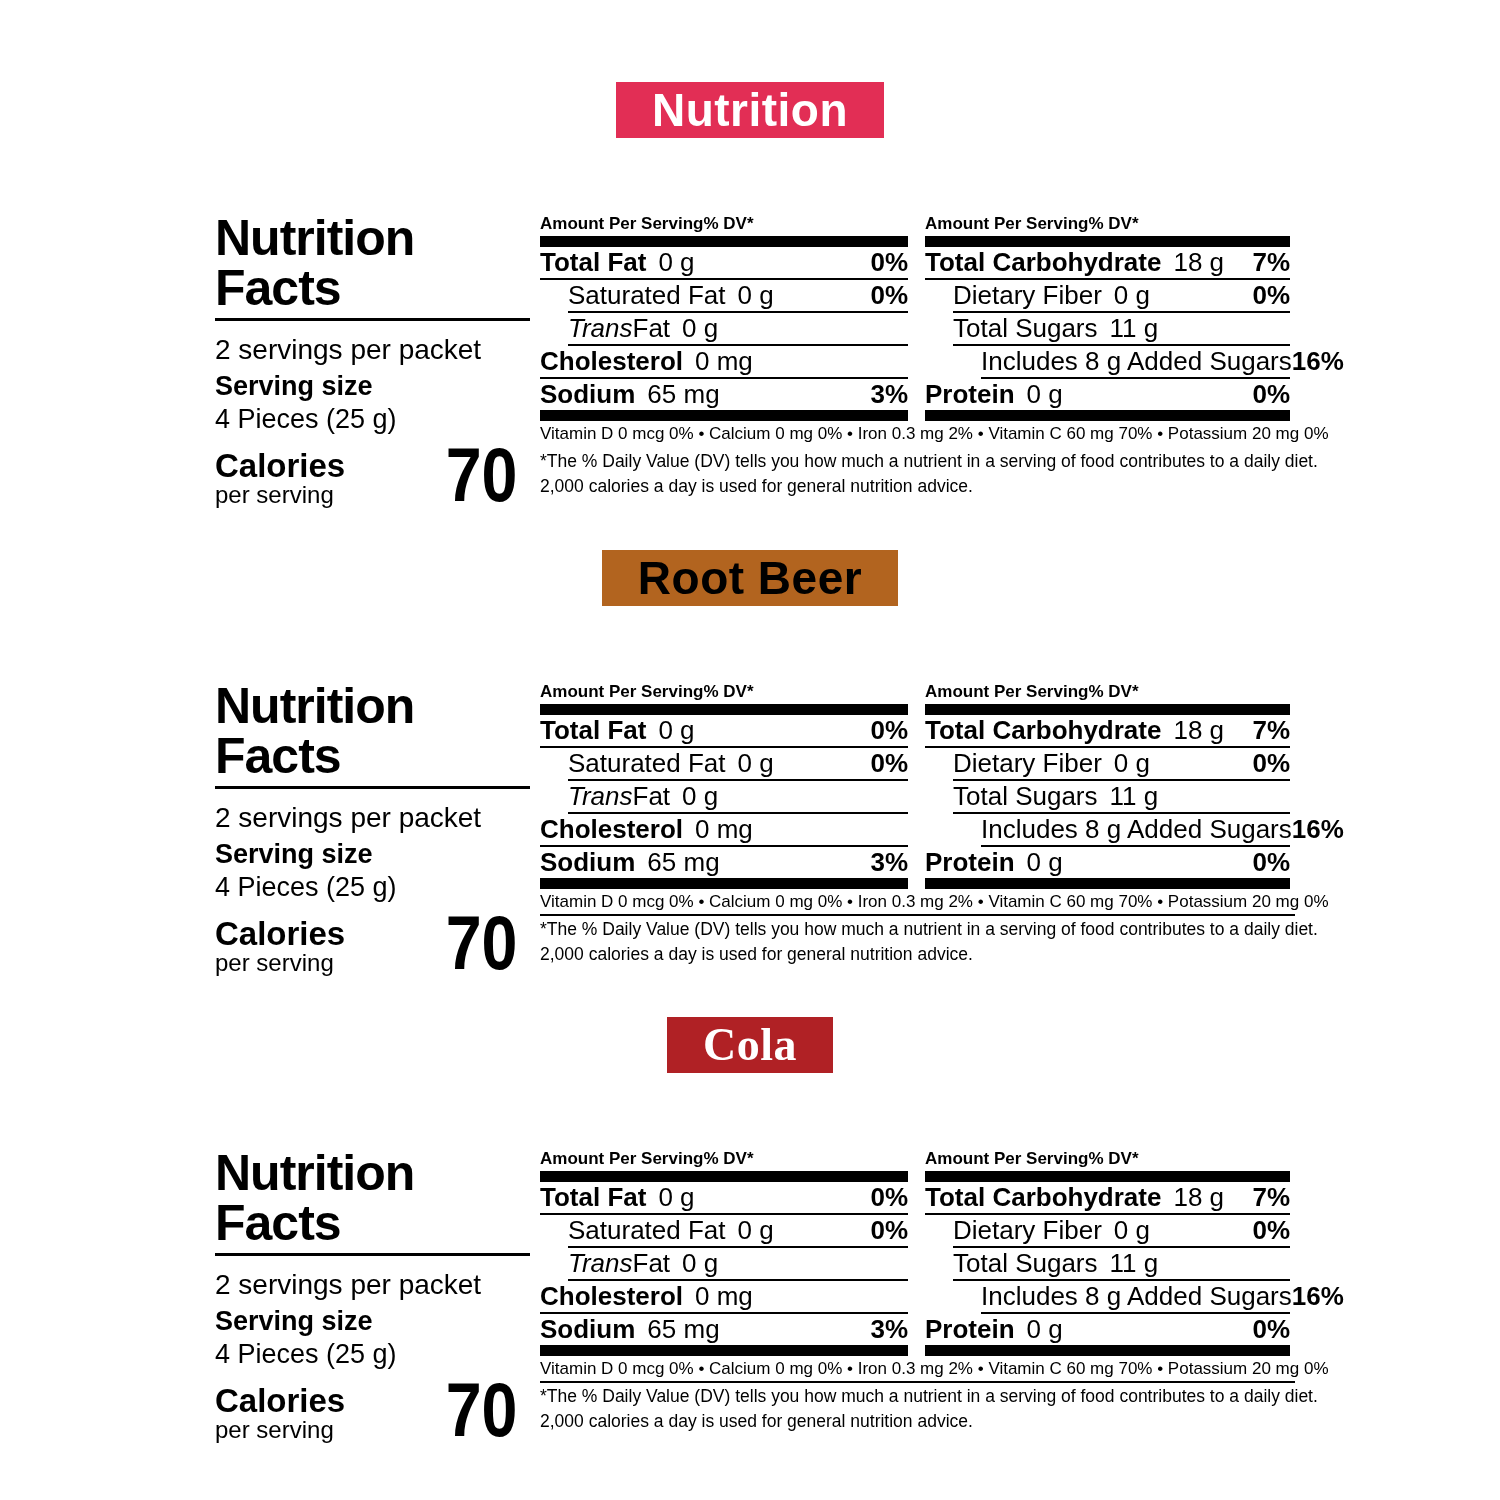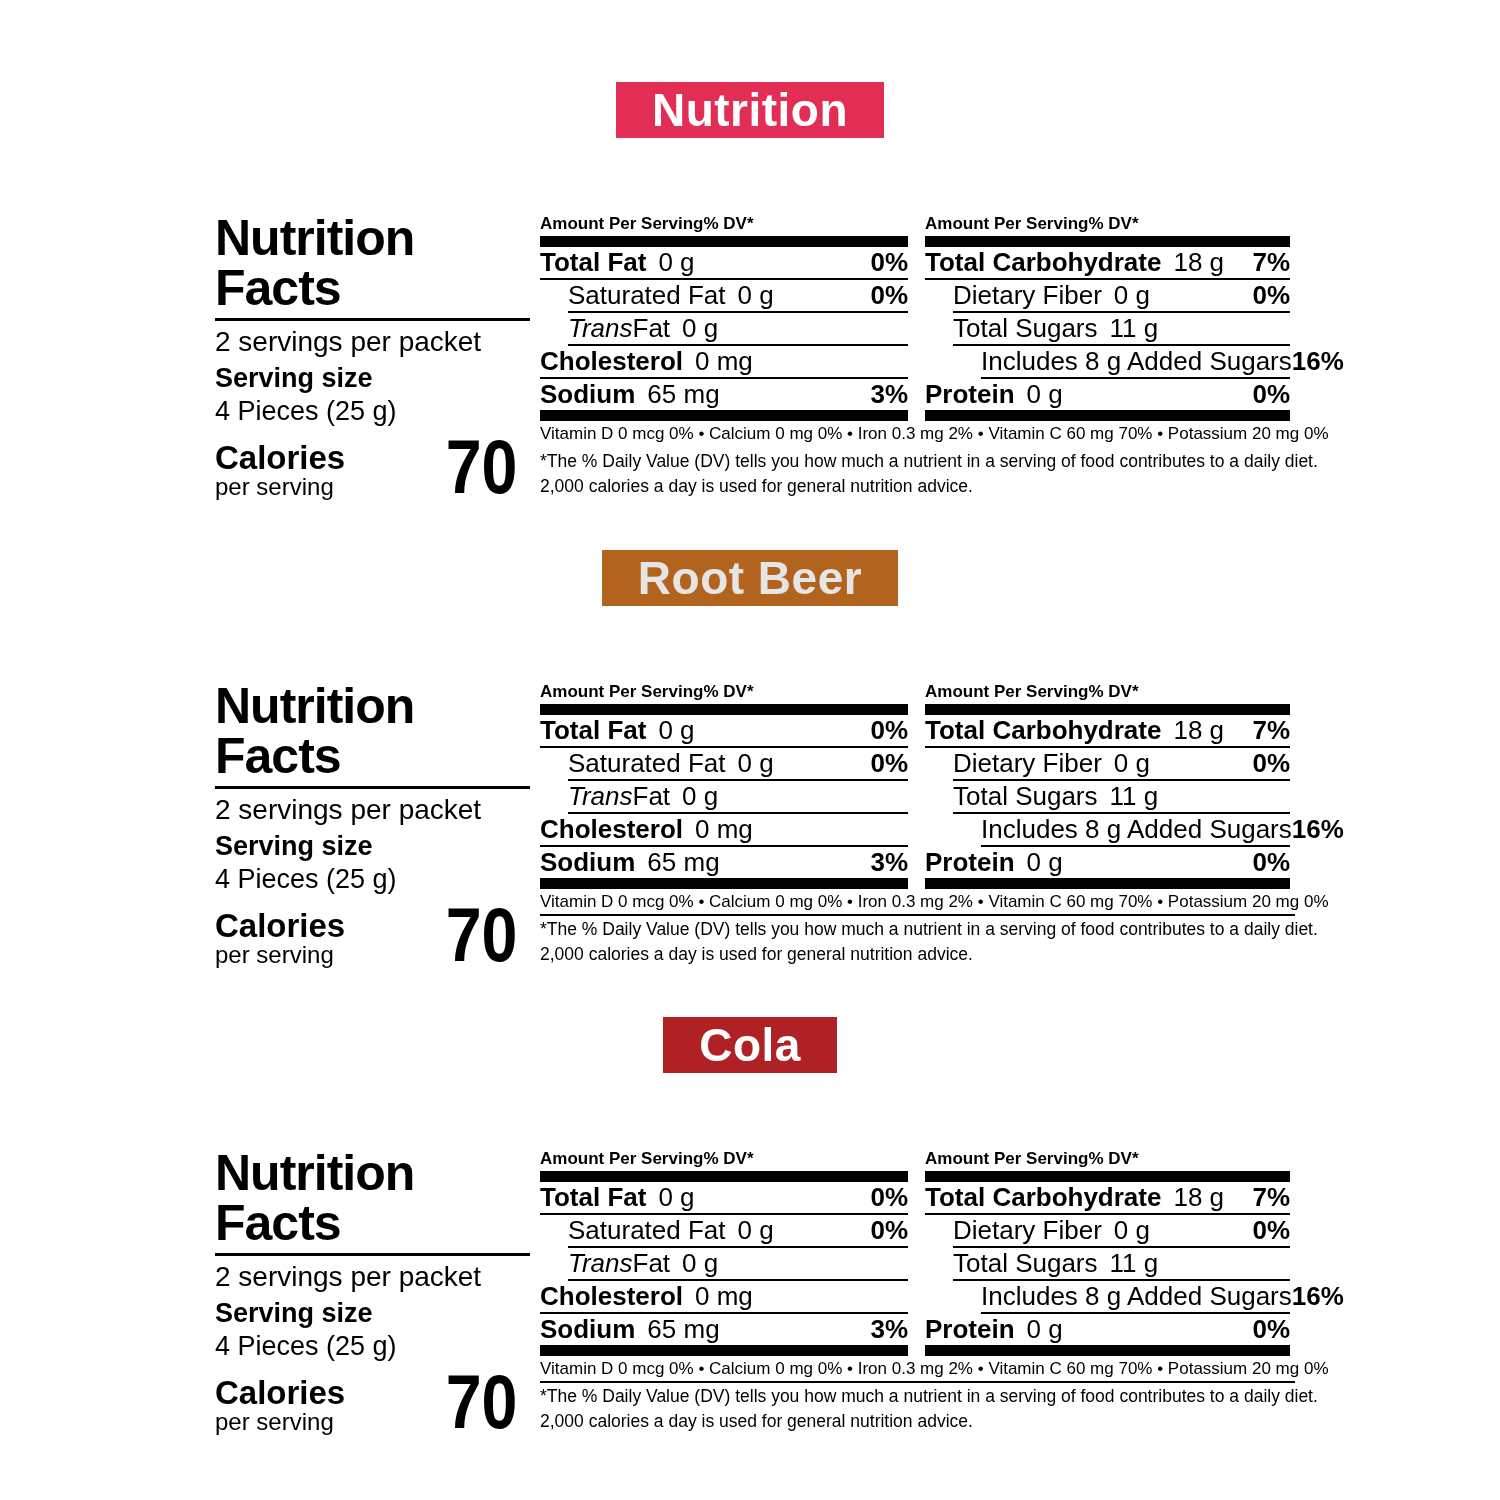--- a/index.html
+++ b/index.html
@@ -12,21 +12,21 @@
 
   .banner-row{position:absolute;top:0;left:0;width:100%;text-align:center}
   .banner{display:inline-block;padding:6px 36px;font-weight:bold;font-size:46px;line-height:44px;letter-spacing:.5px}
 
   .content{position:absolute;top:131px;left:0;width:100%}
 
   
   .col-left{position:absolute;left:215px;top:0;width:315px}
   .nf-title{font-size:50px;line-height:50px;font-weight:bold;letter-spacing:-1px}
   .nf-rule{height:3px;background:#000;margin-top:5px}
-  .servings{font-size:28px;margin-top:5px}
+  .servings{font-size:28px;margin-top:13px}
   .ss-label{font-size:27px;font-weight:bold;margin-top:5px}
   .ss-value{font-size:27px;font-weight:normal;margin-top:2px}
   .cal-row{display:flex;align-items:flex-end;margin-top:8px;padding-right:12px}
   .cal-label{font-size:33px;font-weight:bold;line-height:34px}
   .cal-sub{font-size:24px;font-weight:normal;line-height:24px}
   .cal-value{margin-left:auto;font-size:76px;line-height:64px;font-weight:bold;transform:scaleX(.85);transform-origin:100% 50%}
 
   
   .col{position:absolute;top:0}
   .col-mid{left:540px;width:368px}
@@ -159,21 +159,21 @@
       <div class="footnote">
         <div>*The % Daily Value (DV) tells you how much a nutrient in a serving of food contributes to a daily diet.</div>
         <div>2,000 calories a day is used for general nutrition advice.</div>
       </div>
 
     </div>
   </section>
 
   <section class="panel">
     <div class="banner-row">
-      <div class="banner" style="background-color: rgb(178, 100, 31); color: #e5e5e5;">
+      <div class="banner" style="background-color: rgb(178, 100, 31); color: #000000;">
         <span>Root Beer</span>
       </div>
     </div>
 
     <div class="content">
 
       <div class="col-left">
         <div class="nf-title">
           <div>Nutrition</div>
           <div>Facts</div>
@@ -269,21 +269,21 @@
       <div class="footnote">
         <div>*The % Daily Value (DV) tells you how much a nutrient in a serving of food contributes to a daily diet.</div>
         <div>2,000 calories a day is used for general nutrition advice.</div>
       </div>
 
     </div>
   </section>
 
   <section class="panel">
     <div class="banner-row">
-      <div class="banner" style="background-color: rgb(176, 33, 37); color: rgb(255, 255, 255);">
+      <div class="banner" style="background-color: rgb(176, 33, 37); color: rgb(255, 255, 255); font-family: Liberation Serif, serif;">
         <span>Cola</span>
       </div>
     </div>
 
     <div class="content">
 
       <div class="col-left">
         <div class="nf-title">
           <div>Nutrition</div>
           <div>Facts</div>

